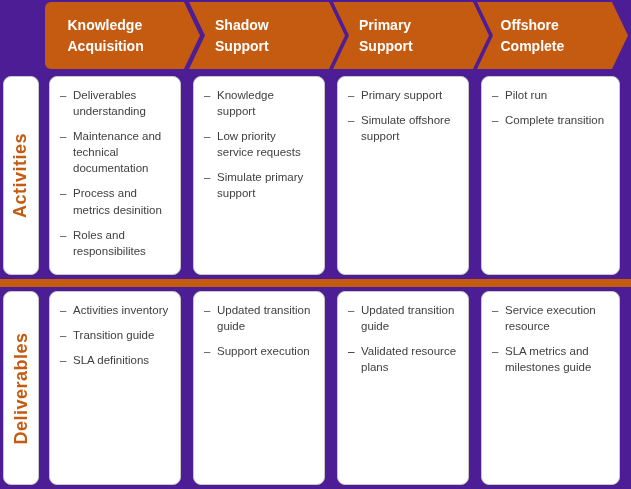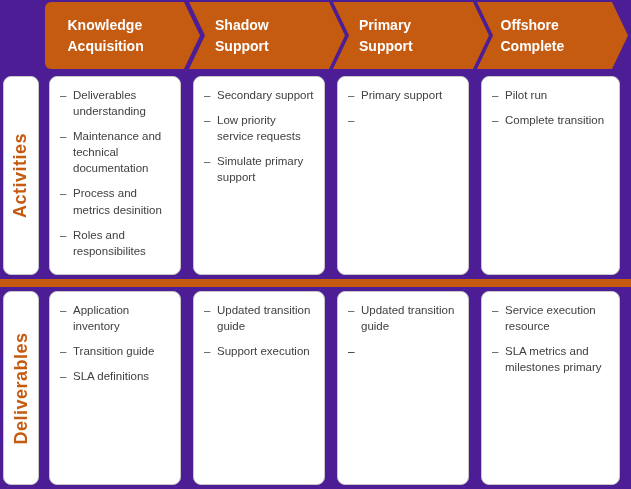--- a/index.html
+++ b/index.html
@@ -141,30 +141,30 @@
 
       <li class="item"><span class="dash">–</span><span>Deliverables understanding</span></li>
           <li class="item"><span class="dash">–</span><span>Maintenance and technical documentation</span></li>
           <li class="item"><span class="dash">–</span><span>Process and metrics desinition</span></li>
           <li class="item"><span class="dash">–</span><span>Roles and responsibilites</span></li>
         </ul>
     </div>
     <div class="cell col-2">
       <ul class="items">
 
-      <li class="item"><span class="dash">–</span><span>Secondary support</span></li>
+      <li class="item"><span class="dash">–</span><span>Knowledge support</span></li>
           <li class="item"><span class="dash">–</span><span>Low priority service requests</span></li>
           <li class="item"><span class="dash">–</span><span>Simulate primary support</span></li>
         </ul>
     </div>
     <div class="cell col-3">
       <ul class="items">
 
       <li class="item"><span class="dash">–</span><span>Primary support</span></li>
-          <li class="item"><span class="dash">–</span></li>
+          <li class="item"><span class="dash">–</span><span>Simulate offshore support</span></li>
         </ul>
     </div>
     <div class="cell col-4">
       <ul class="items">
 
       <li class="item"><span class="dash">–</span><span>Pilot run</span></li>
           <li class="item"><span class="dash">–</span><span>Complete transition</span></li>
         </ul>
     </div>
   </div>
@@ -172,42 +172,42 @@
   <div class="divider"></div>
 
   <div class="vlabel-box row-deliverables" style="top:291px; height:194px;">
     <span class="vlabel">Deliverables</span>
   </div>
 
   <div class="row-deliverables">
     <div class="cell col-1">
       <ul class="items">
 
-      <li class="item"><span class="dash">–</span><span>Application inventory</span></li>
+      <li class="item"><span class="dash">–</span><span>Activities inventory</span></li>
           <li class="item"><span class="dash">–</span><span>Transition guide</span></li>
           <li class="item"><span class="dash">–</span><span>SLA definitions</span></li>
         </ul>
     </div>
     <div class="cell col-2">
       <ul class="items">
 
       <li class="item"><span class="dash">–</span><span>Updated transition guide</span></li>
           <li class="item"><span class="dash">–</span><span>Support execution</span></li>
         </ul>
     </div>
     <div class="cell col-3">
       <ul class="items">
 
       <li class="item"><span class="dash">–</span><span>Updated transition guide</span></li>
           <li class="item"><span class="dash">–</span></li>
-          <li class="item"><span class="dash">–</span></li>
+          <li class="item"><span class="dash">–</span><span>Validated resource plans</span></li>
         </ul>
     </div>
     <div class="cell col-4">
       <ul class="items">
 
       <li class="item"><span class="dash">–</span><span>Service execution resource</span></li>
-          <li class="item"><span class="dash">–</span><span>SLA metrics and milestones primary</span></li>
+          <li class="item"><span class="dash">–</span><span>SLA metrics and milestones guide</span></li>
         </ul>
     </div>
   </div>
 
 </div>
 
 </body></html>

